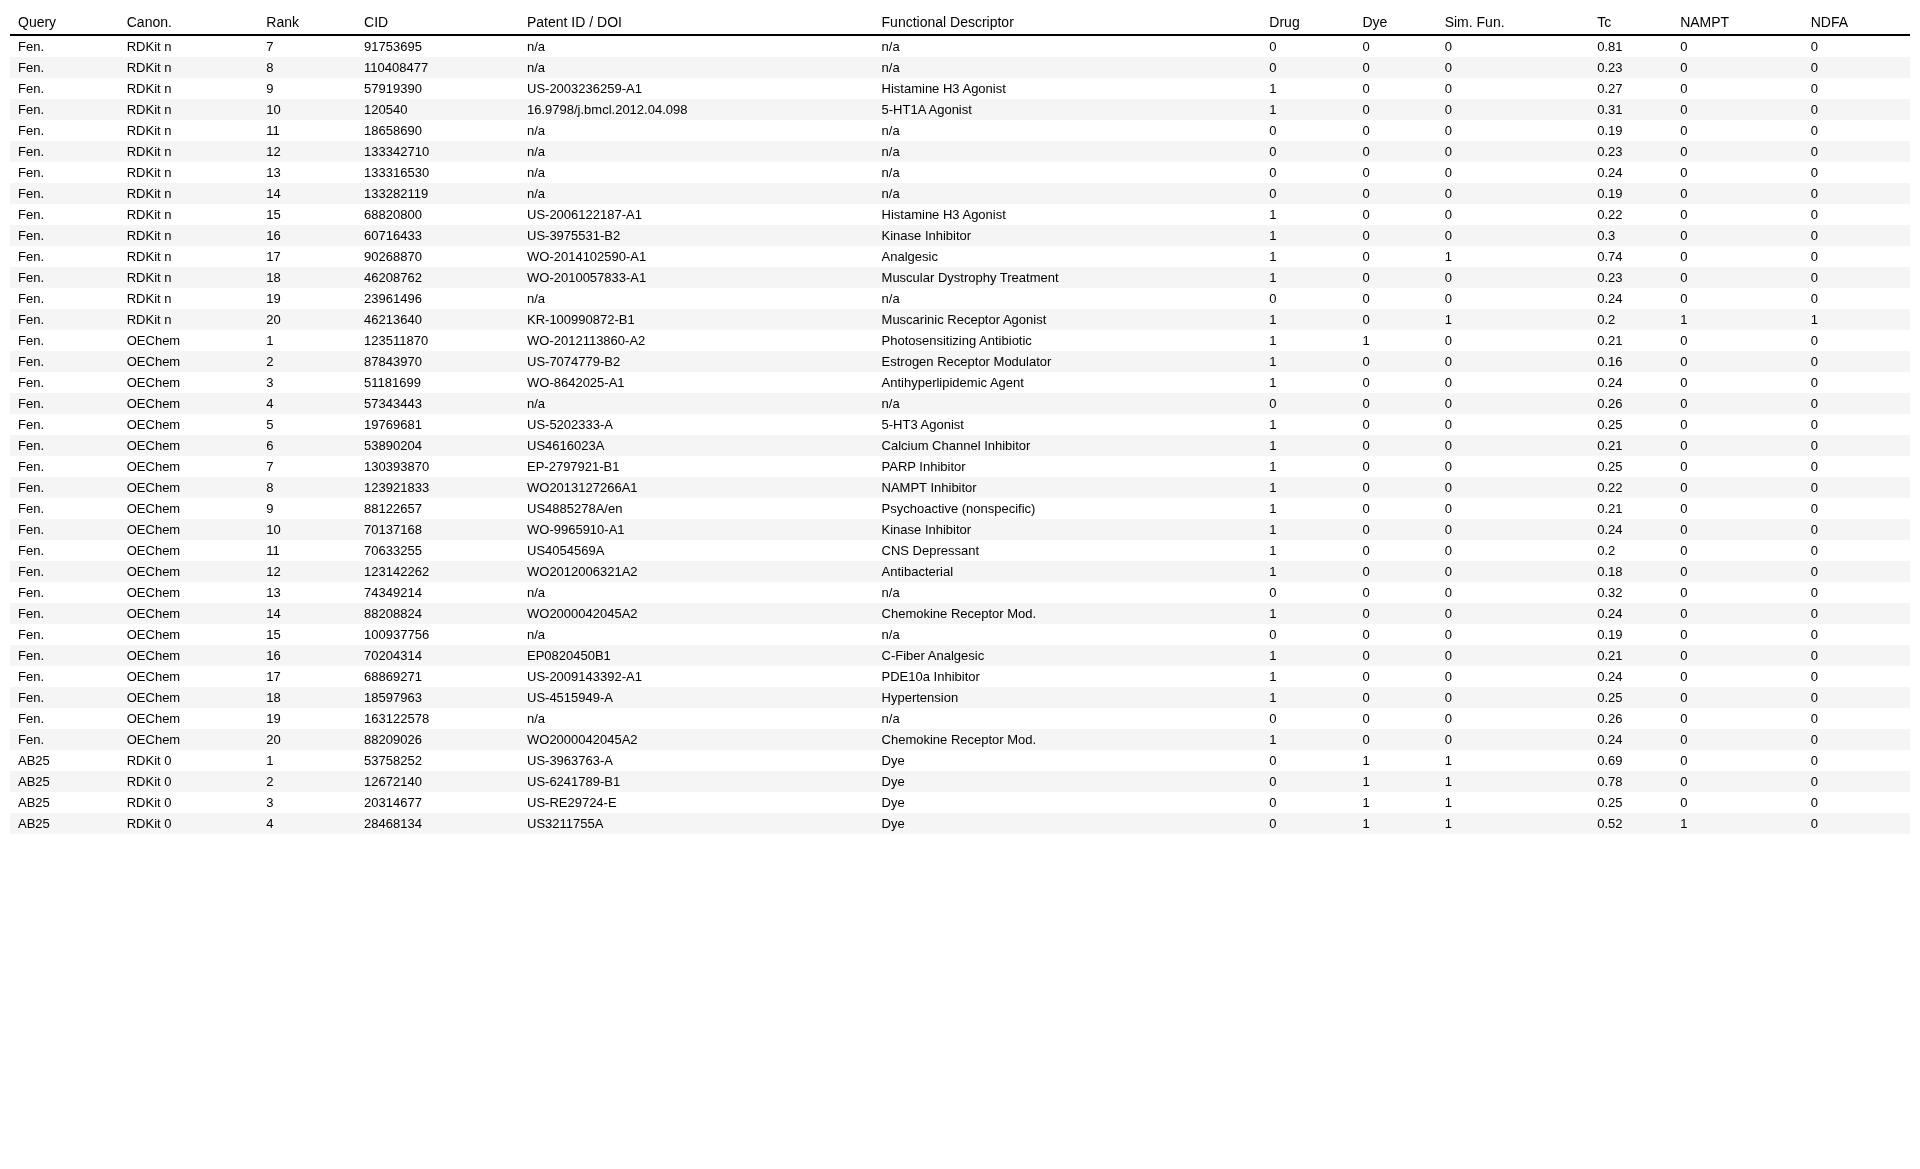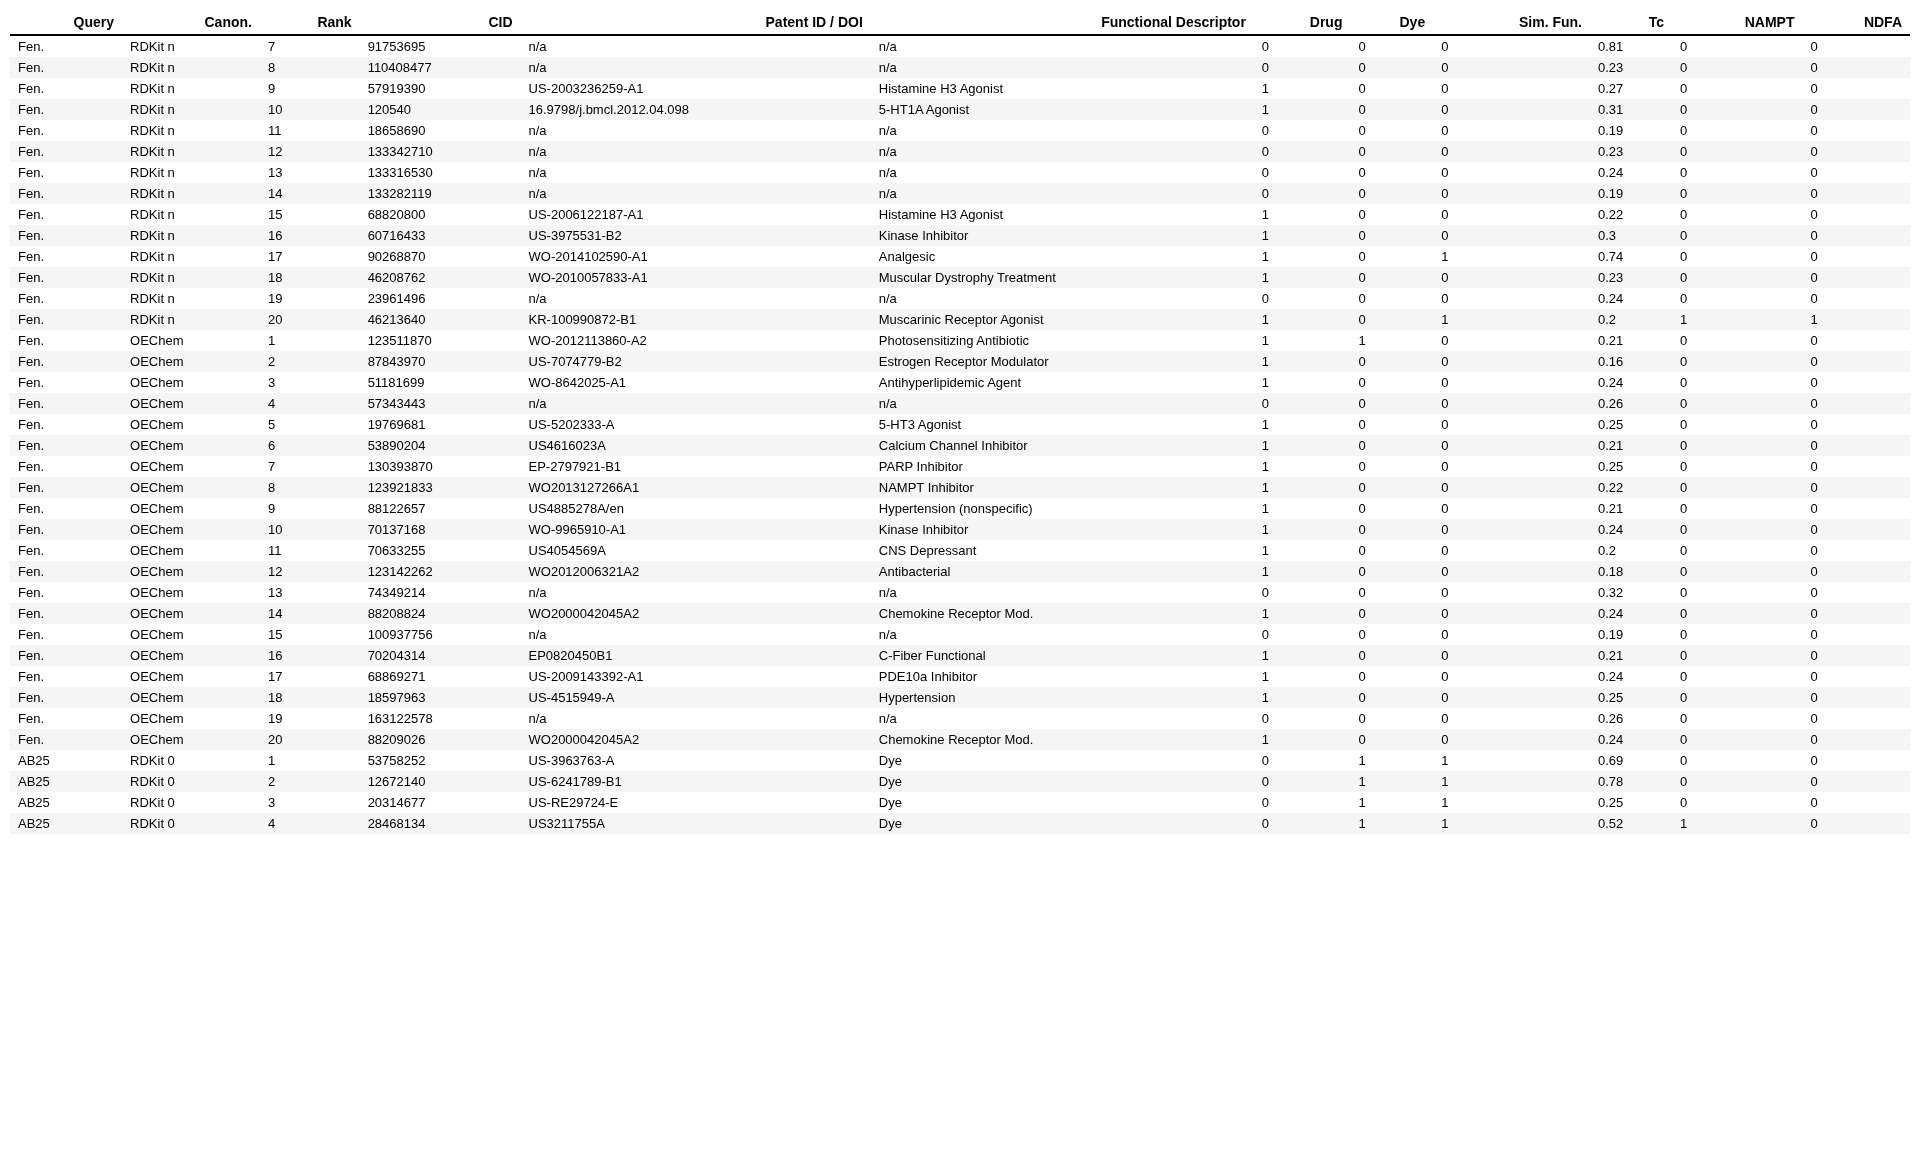--- a/index.html
+++ b/index.html
@@ -12,22 +12,22 @@
     .table-container {
       width: 1920px;
       overflow-x: auto;
       padding: 10px;
     }
     table {
       border-collapse: collapse;
       width: 100%;
     }
     thead tr th {
-      font-weight: bold;
-      text-align: right;
+      font-weight: normal;
+      text-align: left;
       padding: 4px 8px;
       border-bottom: 2px solid #000;
       white-space: nowrap;
       font-size: 14px;
     }
     tbody tr td {
       padding: 3px 8px;
       white-space: nowrap;
       font-size: 13px;
     }
@@ -367,21 +367,21 @@
           <td>0.22</td>
           <td>0</td>
           <td>0</td>
         </tr>
         <tr>
           <td>Fen.</td>
           <td>OEChem</td>
           <td>9</td>
           <td>88122657</td>
           <td>US4885278A/en</td>
-          <td>Hypertension (nonspecific)</td>
+          <td>Psychoactive (nonspecific)</td>
           <td>1</td>
           <td>0</td>
           <td>0</td>
           <td>0.21</td>
           <td>0</td>
           <td>0</td>
         </tr>
         <tr>
           <td>Fen.</td>
           <td>OEChem</td>
@@ -465,21 +465,21 @@
           <td>0.19</td>
           <td>0</td>
           <td>0</td>
         </tr>
         <tr>
           <td>Fen.</td>
           <td>OEChem</td>
           <td>16</td>
           <td>70204314</td>
           <td>EP0820450B1</td>
-          <td>C-Fiber Functional</td>
+          <td>C-Fiber Analgesic</td>
           <td>1</td>
           <td>0</td>
           <td>0</td>
           <td>0.21</td>
           <td>0</td>
           <td>0</td>
         </tr>
         <tr>
           <td>Fen.</td>
           <td>OEChem</td>

